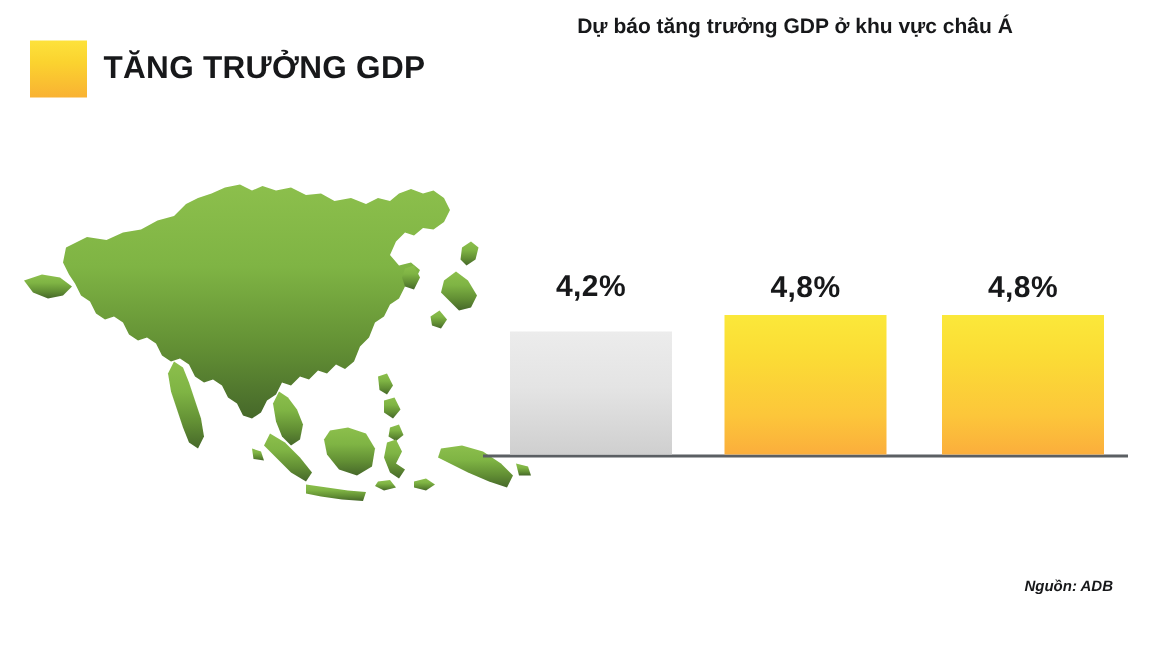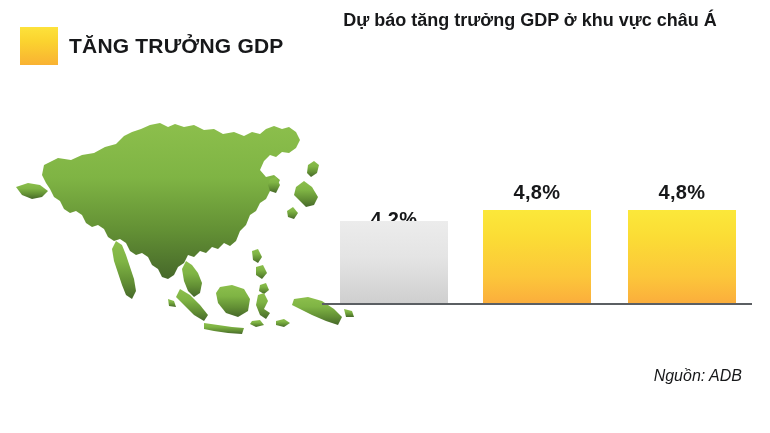--- a/index.html
+++ b/index.html
@@ -42,21 +42,21 @@
 
   
   .title-block {
     position: absolute;
     left: 300px;
     top: 8px;
     width: 460px;
     text-align: center;
   }
   .title-line {
-    font-size: 18px;
+    font-size: 14px;
     font-weight: bold;
     color: #17181a;
     line-height: 1.42;
     white-space: nowrap;
   }
 
   
   .map-wrap {
     position: absolute;
     left: 8px;
@@ -109,23 +109,23 @@
     font-size: 20px;
     font-weight: bold;
     color: #17181a;
     letter-spacing: 0.3px;
   }
 
   
   .source {
     position: absolute;
     right: 28px;
-    bottom: 48px;
-    font-size: 16px;
-    font-weight: normal;
+    bottom: 36px;
+    font-size: 10px;
+    font-weight: bold;
     font-style: italic;
     color: #17181a;
   }
 </style>
 </head>
 <body>
 
 <div id="infographic">
 
   <div class="legend">
@@ -201,21 +201,21 @@
         <path d="M160 196 L166 198 L168 204 L161 203 Z"></path>
       </g>
     </svg>
   </div>
 
   <div class="chart">
 
     <div class="axis-line"></div>
 
     <div class="bar-group" style="left:18px;">
-      <div class="bar-value" style="bottom:72px;margin-top:28px;">4,2%</div>
+      <div class="bar-value" style="bottom:100px;margin-top:28px;">4,2%</div>
       <div class="bar gray"></div>
 
     </div>
 
     <div class="bar-group" style="left:161px;">
       <div class="bar-value" style="bottom:99px;">4,8%</div>
       <div class="bar yellow"></div>
 
     </div>
 

